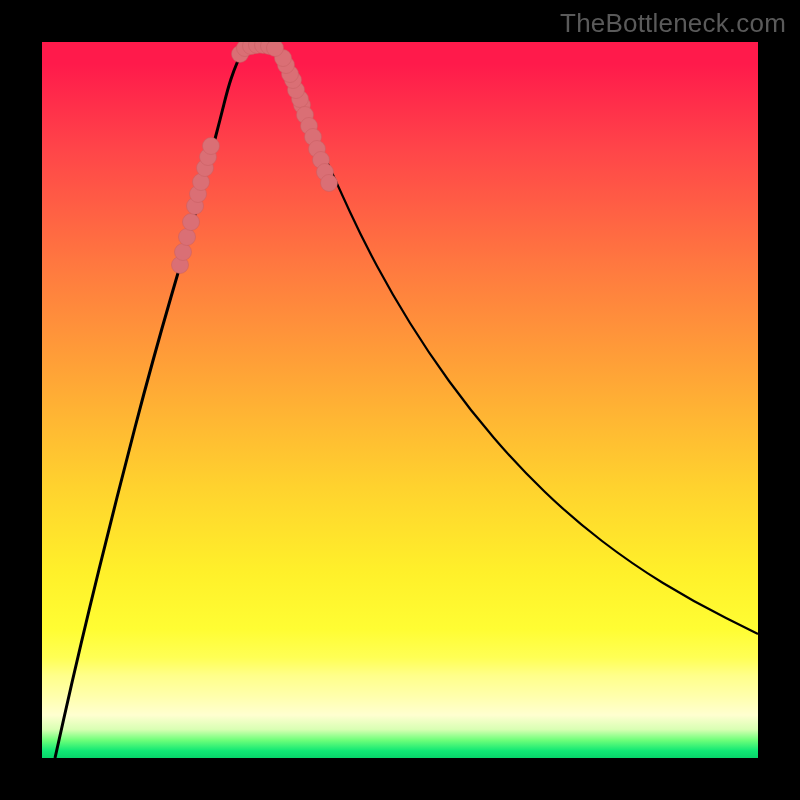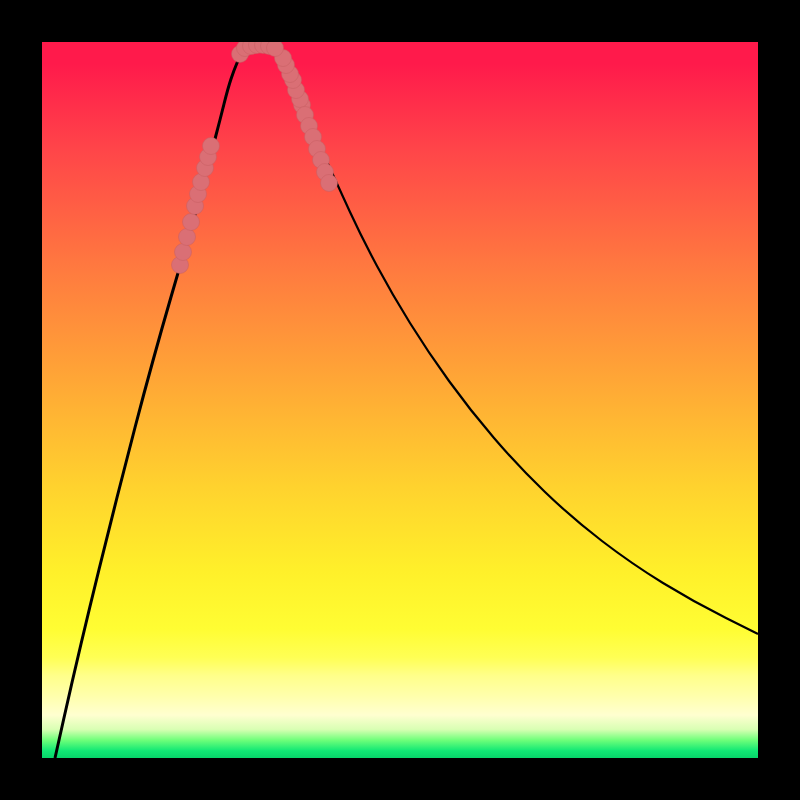--- a/index.html
+++ b/index.html
@@ -76,20 +76,21 @@
   .dot {
     fill: #da6f75;
     stroke: #c75e63;
     stroke-width: 0.5;
   }
 </style>
 </head>
 <body>
 
 <div class="frame">
+  <div class="watermark">TheBottleneck.com</div>
   <div class="plot-area">
     <div class="bg-gradient"></div>
     <svg class="curves" viewBox="0 0 716 716" preserveAspectRatio="none">
       <path id="left-curve" class="curve" d="M 13 716 Q 13 716 21.5 678 Q 30 640 39 602 Q 48 564 57 527.5 Q 66 491 75 455.5 Q 84 420 93 385.5 Q 102 351 111 318.5 Q 120 286 129 255 Q 138 224 146.5 195 Q 155 166 161.5 141 Q 168 116 173 97 Q 178 78 182 62 Q 186 46 189 37 Q 192 28 195 21 Q 198 14 200.5 9 T 203 4"></path>
       <path id="right-curve" class="curve right-thin" d="M 230 4 Q 230 4 234 10 Q 238 16 243 26 Q 248 36 254 50 Q 260 64 268 82 Q 276 100 286 122 Q 296 144 308 170 Q 320 196 335 224 Q 350 252 368 281 Q 386 310 407 339 Q 428 368 452 396 Q 476 424 503 450 Q 530 476 560 499 Q 590 522 621 541 Q 652 560 684 576 T 716 592"></path>
       <g id="dots">
           <circle cx="138" cy="223" r="8.5" class="dot"></circle>
           <circle cx="141" cy="210" r="8.5" class="dot"></circle>
           <circle cx="145" cy="195" r="8.5" class="dot"></circle>
           <circle cx="149" cy="180" r="8.5" class="dot"></circle>

